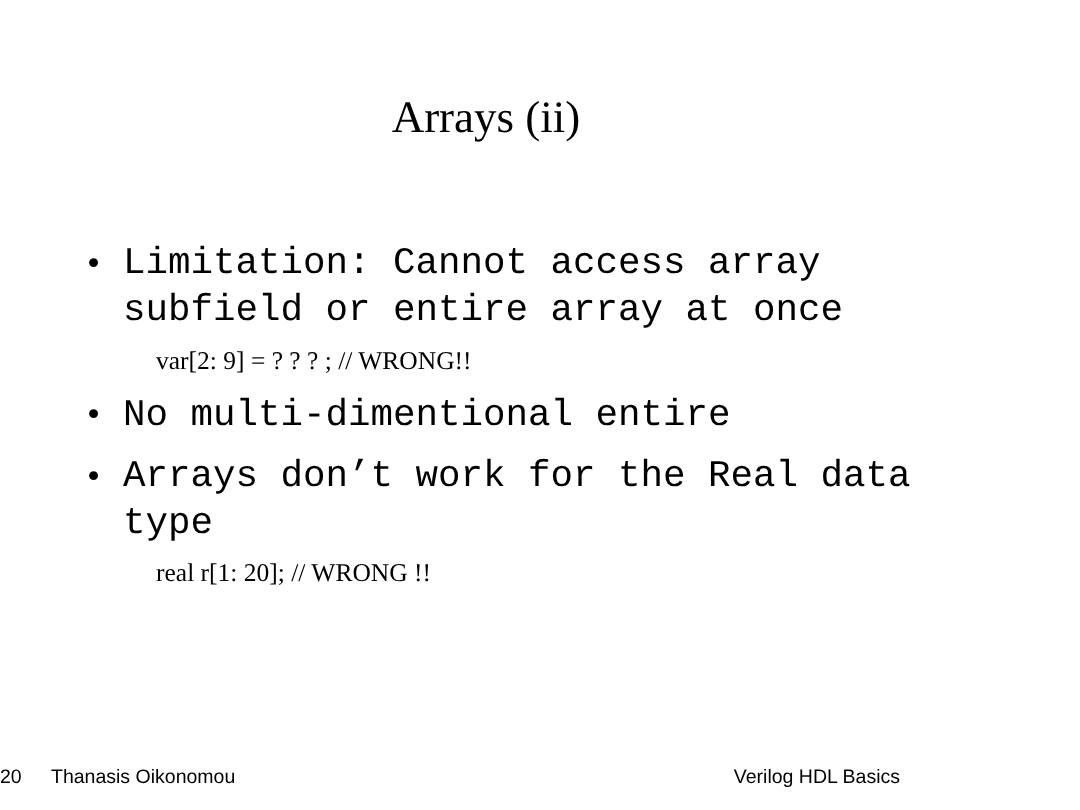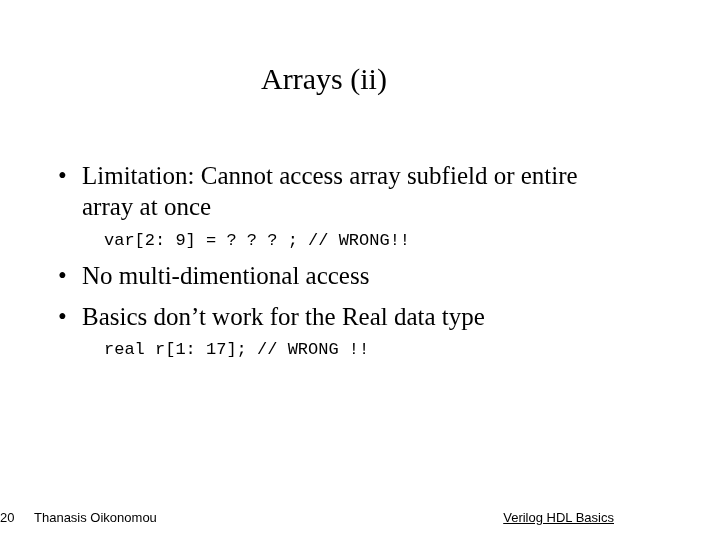--- a/index.html
+++ b/index.html
@@ -39,65 +39,66 @@
     line-height: 1.25;
     display: flex;
   }
   .bullet .dot {
     display: inline-block;
     width: 24px;
     flex: 0 0 24px;
   }
   .bullet .txt {
     flex: 1;
+    font-family: Liberation Mono, monospace;
   }
   .bullet.tight { margin-top: 10px; }
   .code {
-    font-family: Liberation Mono, monospace;
+    font-family: Liberation Serif, serif;
     font-size: 17px;
     margin: 8px 0 8px 46px;
     white-space: pre;
   }
   .footer {
     position: absolute;
     bottom: 30px;
     left: 0;
     width: 100%;
     font-size: 13px;
     font-family: Arial, Helvetica, sans-serif;
   }
   .footer .fl { position: absolute; left: 34px; }
   .footer .fc { position: absolute; left: 0; width: 100%; text-align: left; }
-  .footer .fr { position: absolute; right: 34px; text-decoration: underline; }
+  .footer .fr { position: absolute; right: 48px; }
 </style>
 </head>
 <body>
 
 <div class="slide">
 
   <div class="title">Arrays (ii)</div>
 
   <div class="body">
 
     <div class="bullet">
       <span class="dot">•</span>
       <span class="txt">Limitation: Cannot access array subfield or entire array at once</span>
     </div>
     <div class="code">var[2: 9] = ? ? ? ; // WRONG!!</div>
 
     <div class="bullet tight">
       <span class="dot">•</span>
-      <span class="txt">No multi-dimentional access</span>
+      <span class="txt">No multi-dimentional entire</span>
     </div>
 
     <div class="bullet tight">
       <span class="dot">•</span>
-      <span class="txt">Basics don’t work for the Real data type</span>
+      <span class="txt">Arrays don’t work for the Real data type</span>
     </div>
-    <div class="code">real r[1: 17]; // WRONG !!</div>
+    <div class="code">real r[1: 20]; // WRONG !!</div>
 
   </div>
 
   <div class="footer">
     <span class="fl">Thanasis Oikonomou</span>
     <span class="fc">20</span>
     <span class="fr">Verilog HDL Basics</span>
   </div>
 
 </div>

